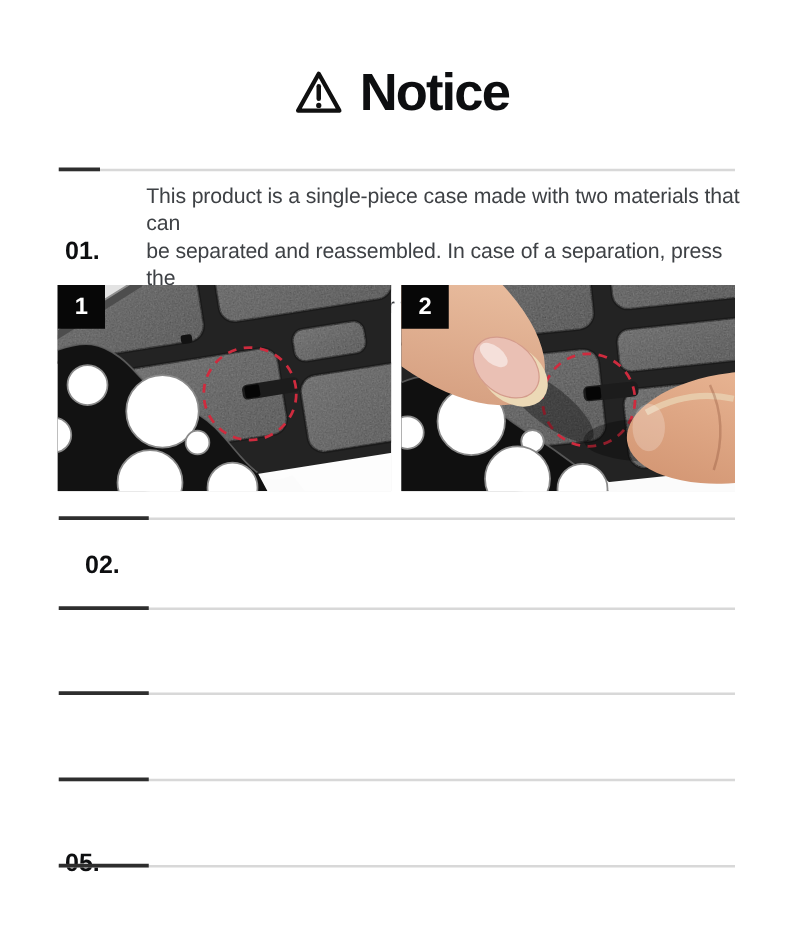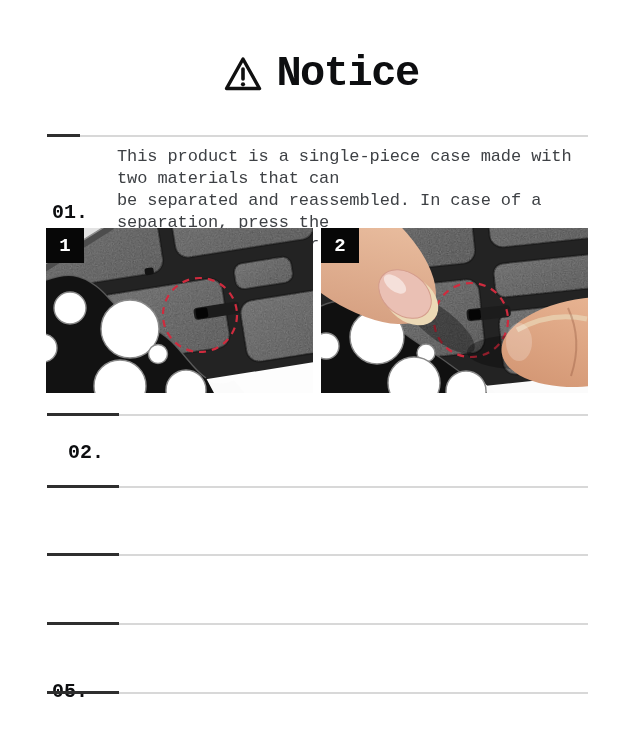--- a/index.html
+++ b/index.html
@@ -8,21 +8,21 @@
     --c-heading:#0d0e10;
     --c-divider-light:#d8d8d8;
     --c-divider-dark:#2e2e2e;
     --c-label-bg:#070707;
     --c-label-text:#ffffff;
   }
   *{margin:0;padding:0;box-sizing:border-box;}
   html,body{background:#ffffff;}
   .page{
     position:relative;width:641px;height:745px;background:#fff;overflow:hidden;
-    font-family:Liberation Mono, monospace;
+    font-family:Liberation Sans, sans-serif;
   }
   
   .hdr{
     position:absolute;top:48px;left:0;width:641px;height:52px;
     display:flex;align-items:center;justify-content:center;gap:12px;
   }
   .warn-ic{width:42px;height:40px;flex:0 0 auto;}
   .hdr h1{
     font-size:42px;font-weight:800;letter-spacing:-1.5px;color:var(--c-heading);
     line-height:1;

